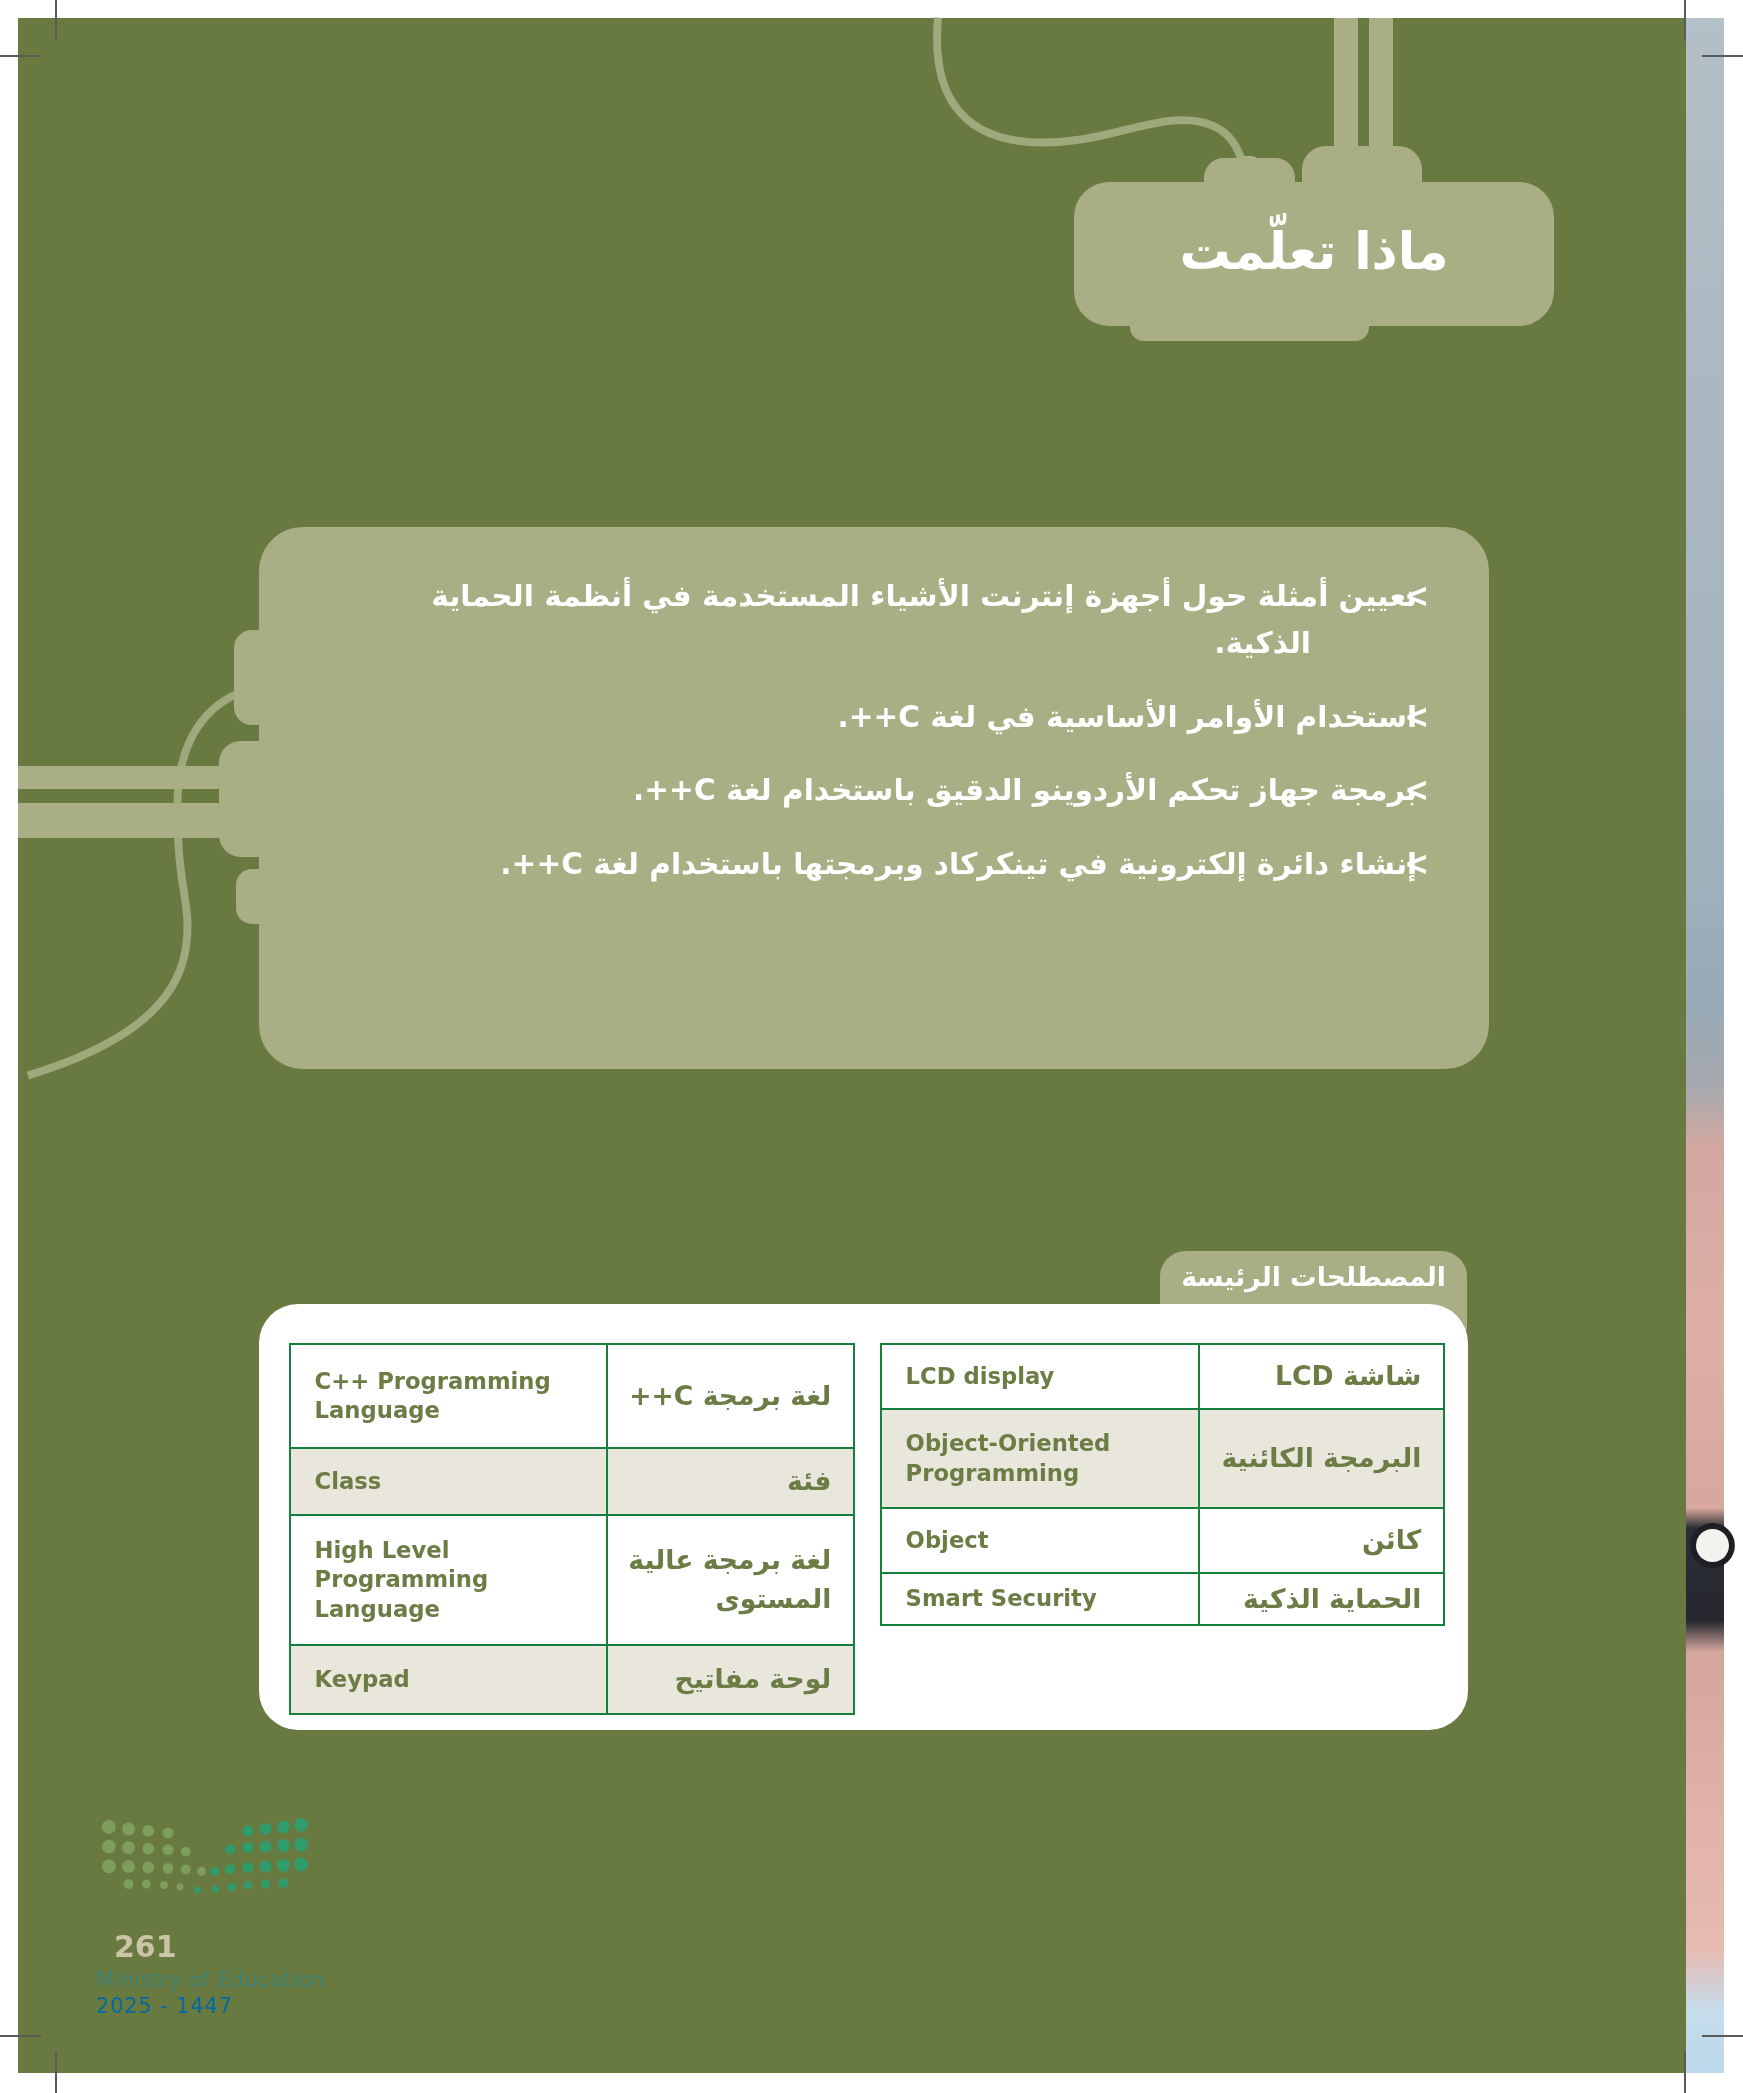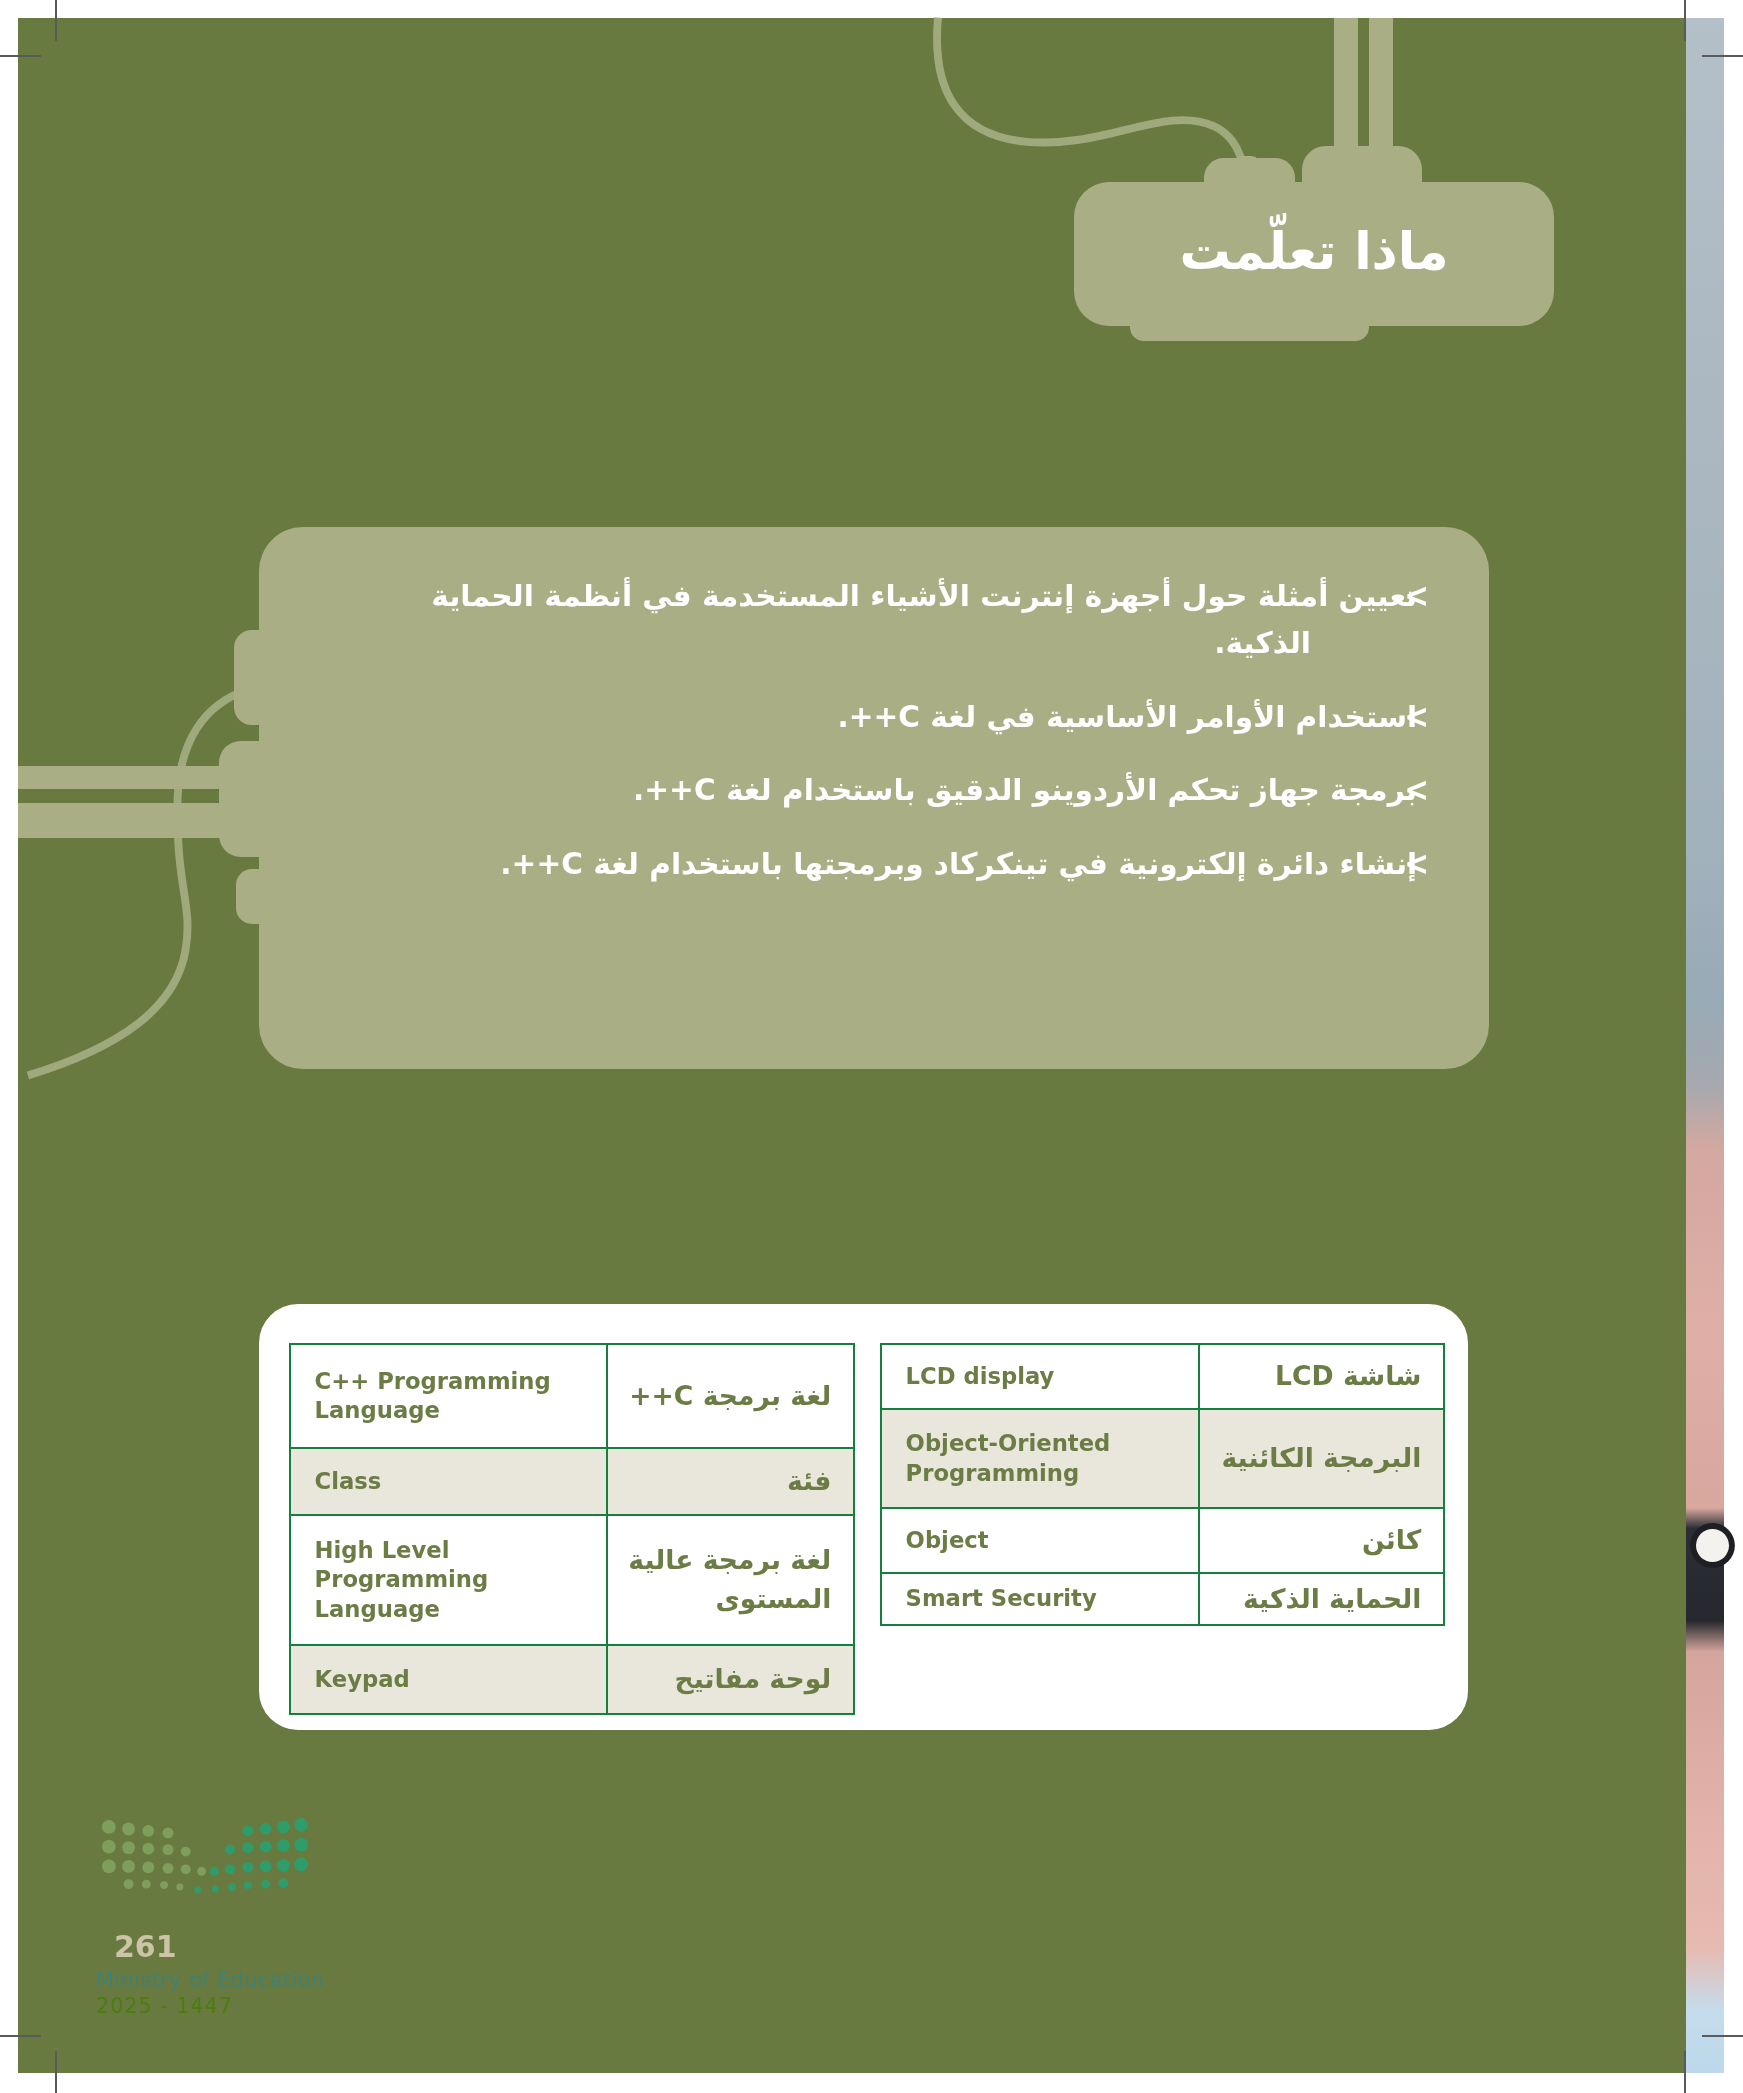--- a/index.html
+++ b/index.html
@@ -80,21 +80,21 @@
   .tbl-right td.en{width:285px;}
   .tl-r1{height:104px;}.tl-r2{height:67px;padding-left:44px;}.tl-r3{height:130px;}.tl-r4{height:69px;}
   .tr-r1{height:65px;}.tr-r2{height:99px;}.tr-r3{height:65px;}.tr-r4{height:52px;}
 
   
   .moe-dots{left:99px;top:1815px;}
   .moe-wordmark{left:94px;top:1914px;width:209px;text-align:right;direction:rtl;
      font-size:34px;font-weight:bold;color:#8ba083;}
   .page-number{left:114px;top:1929px;font-size:30px;font-weight:bold;color:#cbc4a6;}
   .moe-en{left:96px;top:1968px;font-size:20.7px;color:#3f8173;letter-spacing:0.5px;}
-  .moe-years{left:96px;top:1994px;font-size:20.7px;color:#4d7c0f;letter-spacing:1px;}
+  .moe-years{left:96px;top:1994px;font-size:20.7px;color:#0369a1;letter-spacing:1px;}
 </style>
 </head>
 <body>
 
 <div class="page">
 
   <div class="abs sheet"></div>
   <div class="abs photo-sliver"></div>
   <div class="abs lens-dot"></div>
 
@@ -132,20 +132,23 @@
 
   <div class="abs bullets">
     <div class="bullet"><span class="marker">&lt;</span><span>تعيين أمثلة حول أجهزة إنترنت الأشياء المستخدمة في أنظمة الحماية</span>
       <div class="cont-line">الذكية.</div>
     </div>
     <div class="bullet"><span class="marker">&lt;</span><span>استخدام الأوامر الأساسية في لغة C++.</span></div>
     <div class="bullet"><span class="marker">&lt;</span><span>برمجة جهاز تحكم الأردوينو الدقيق باستخدام لغة C++.</span></div>
     <div class="bullet"><span class="marker">&lt;</span><span>إنشاء دائرة إلكترونية في تينكركاد وبرمجتها باستخدام لغة C++.</span></div>
   </div>
 
+  <div class="abs green terms-tab">
+    <div class="terms-tab-label">المصطلحات الرئيسة</div>
+  </div>
   <div class="abs terms-panel"></div>
 
   <table class="terms tbl-left">
     <tbody>
         <tr class="tl-r1">
       <td class="en">C++ Programming Language</td>
       <td class="ar">لغة برمجة C++</td>
     </tr>
     <tr class="tl-r2 shaded">
       <td class="en">Class</td>

